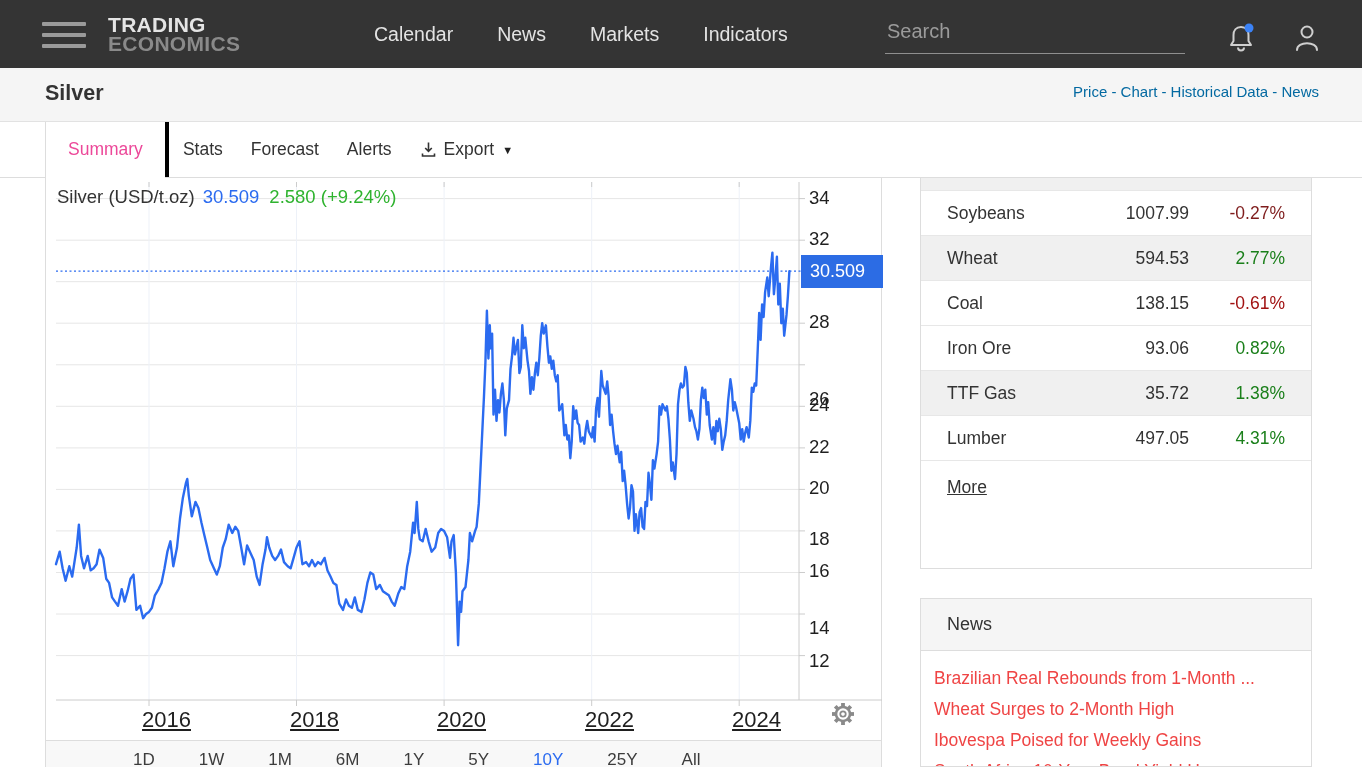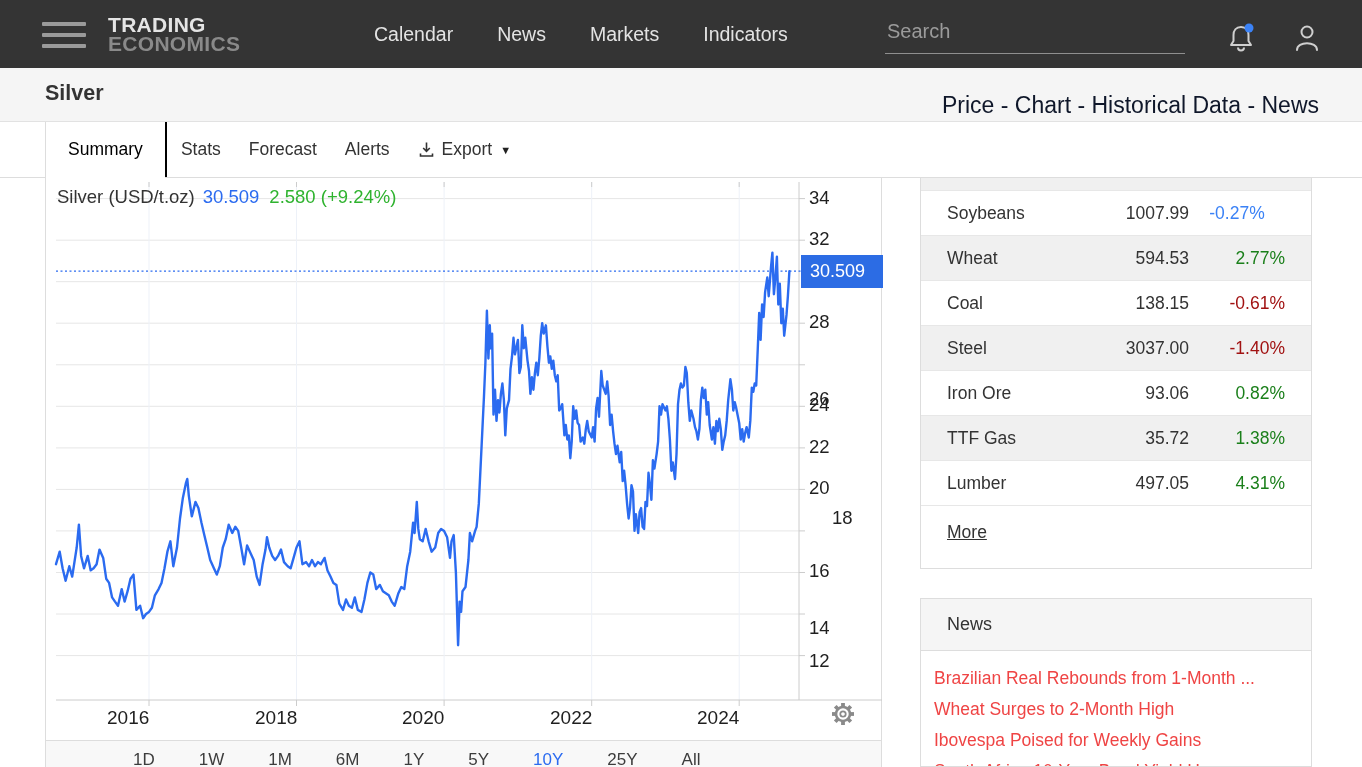--- a/index.html
+++ b/index.html
@@ -16,38 +16,38 @@
   .navlinks a{color:#e3e3e3;font-size:19.5px;text-decoration:none;cursor:pointer;}
   .search{position:absolute;left:885px;top:20px;width:300px;border-bottom:1px solid #8f8f8f;}
   .search input{width:100%;background:transparent;border:none;outline:none;font-size:20px;color:#ddd;padding:0 0 10px 2px;}
   .search input::placeholder{color:#9b9b9b;}
   .iconbtn{position:absolute;cursor:pointer;}
   .bell{left:1226px;top:22px;} .user{left:1292px;top:22px;}
 
   
   .pagehead{position:absolute;left:0;top:68px;width:100%;height:54px;background:#f5f5f5;border-bottom:1px solid #e2e2e2;box-sizing:border-box;}
   .ptitle{position:absolute;left:45px;top:13px;font-size:21.5px;font-weight:bold;color:#333;margin:0;}
-  .crumb{position:absolute;right:43px;top:15px;font-size:23px;color:#0f172a;cursor:pointer;margin-top:9px;}
+  .crumb{position:absolute;right:43px;top:15px;font-size:15px;color:#0369a1;cursor:pointer;}
 
   
   .tabbar{position:absolute;left:0;top:122px;width:100%;height:56px;background:#fff;border-bottom:1px solid #ddd;box-sizing:border-box;display:flex;padding-left:45px;}
   .tab{position:relative;display:flex;align-items:center;padding:0 14px;font-size:17.5px;color:#333;cursor:pointer;}
-  .tab.active{color:#000000;border-left:1px solid #ddd;border-right:2px solid #000000;padding:0 22px;}
+  .tab.active{color:#ec4899;border-left:1px solid #ddd;border-right:4px solid #000000;padding:0 22px;}
   .tab.active::after{content:"";position:absolute;left:0;right:0;bottom:-1px;height:1px;background:#fff;}
   .tab .dlicon{margin-right:7px;display:flex;}
   .tab .caret{font-size:11px;margin-left:8px;color:#222;}
 
   
   .chartcard{position:absolute;left:45px;top:178px;width:837px;height:589px;border-left:1px solid #ddd;border-right:1px solid #ddd;box-sizing:border-box;background:#fff;}
   .legend{position:absolute;left:11px;top:8px;font-size:18.5px;color:#333;white-space:nowrap;z-index:3;}
   .legend .lp{color:#2b6bf0;margin-left:8px;}
   .legend .lc{color:#2fb32f;margin-left:10px;}
   #plot{position:absolute;left:0;top:0;}
   .ytick{position:absolute;left:763px;width:70px;font-size:18.5px;color:#1f1f1f;}
-  .xtick{position:absolute;top:529px;width:84px;text-align:left;font-size:19px;color:#1f1f1f;}
+  .xtick{position:absolute;top:529px;width:84px;text-align:right;font-size:22px;color:#1f1f1f;text-decoration:underline;}
   .badge{position:absolute;left:755px;width:82px;height:33px;background:#2c6ce4;color:#fff;font-size:18px;display:flex;align-items:center;padding-left:9px;box-sizing:border-box;z-index:2;}
   .gear{position:absolute;left:785px;top:524px;cursor:pointer;}
   .ranges{position:absolute;left:0;right:0;top:562px;height:27px;background:#f8f8f8;border-top:1px solid #ddd;box-sizing:border-box;display:flex;gap:44px;padding:9px 0 0 87px;}
   .ranges span{font-size:17px;color:#3c3c3c;cursor:pointer;}
   .ranges span.active{color:#2b6bf0;}
 
   
   .mcard{position:absolute;left:920px;top:178px;width:392px;height:391px;border:1px solid #ddd;border-top:none;box-sizing:border-box;background:#fff;overflow:hidden;}
   .mrow{display:flex;align-items:center;height:45px;padding:0 26px;border-bottom:1px solid #e7e7e7;font-size:17.5px;color:#333;box-sizing:border-box;cursor:pointer;}
   .mrow.alt{background:#f0f0f0;}
@@ -177,21 +177,21 @@
         <polyline points="10.0,386.2 13.7,373.7 16.6,390.3 19.6,402.8 23.3,388.2 26.2,398.6 30.7,369.5 32.9,346.7 35.1,377.9 38.0,390.3 41.7,377.9 44.7,392.4 47.6,390.3 50.6,386.2 53.5,371.6 57.2,379.9 60.2,400.7 63.1,404.9 66.1,419.4 69.0,423.6 72.0,427.7 75.7,411.1 78.6,423.6 81.6,413.2 84.5,400.7 87.5,396.6 90.4,431.9 94.1,427.7 97.1,440.2 100.0,436.0 103.0,433.9 105.9,429.8 108.9,417.3 112.6,411.1 115.5,404.9 118.5,390.3 121.4,373.7 124.4,363.3 127.3,388.2 131.0,369.5 134.0,340.5 136.9,319.7 139.9,305.2 141.3,301.0 142.8,317.6 145.8,338.4 149.5,323.9 152.4,330.1 155.4,344.6 158.3,357.1 161.3,369.5 164.2,382.0 167.9,390.3 170.8,396.6 173.8,388.2 176.8,369.5 179.7,361.2 182.7,346.7 186.3,355.0 189.3,348.8 192.2,352.9 195.2,369.5 198.1,386.2 201.1,367.5 204.8,375.8 207.7,382.0 210.7,398.6 213.6,406.9 216.6,386.2 219.5,371.6 221.0,359.2 223.2,369.5 226.2,377.9 229.1,382.0 232.1,377.9 235.0,371.6 238.0,384.1 241.7,388.2 244.6,390.3 247.6,379.9 250.5,369.5 253.5,363.3 256.4,386.2 260.1,384.1 263.1,388.2 266.0,382.0 269.0,388.2 271.9,384.1 274.9,386.2 278.6,379.9 281.5,392.4 284.5,398.6 287.4,404.9 290.4,406.9 293.3,425.6 297.0,431.9 300.0,421.5 302.9,427.7 305.9,429.8 308.8,419.4 311.8,431.9 315.5,433.9 318.4,421.5 321.4,404.9 324.3,394.5 327.3,396.6 330.2,411.1 333.9,406.9 336.9,413.2 339.8,415.2 342.8,417.3 345.7,423.6 348.7,427.7 352.4,415.2 355.3,409.0 358.3,411.1 361.2,388.2 364.2,373.7 367.1,344.6 368.6,355.0 370.8,323.9 372.3,350.9 373.8,361.2 376.7,363.3 379.7,350.9 382.6,363.3 385.6,373.7 389.2,369.5 392.2,355.0 395.1,350.9 398.1,352.9 401.1,359.2 404.0,379.9 405.5,363.3 407.7,357.1 409.9,394.5 412.1,467.2 413.6,423.6 415.1,433.9 416.5,413.2 419.5,409.0 422.4,382.0 423.9,355.0 426.1,363.3 429.1,352.9 430.6,348.8 432.8,325.9 435.0,280.2 436.5,249.1 437.9,220.0 439.4,184.7 440.9,132.8 442.4,180.5 443.8,147.3 444.6,170.2 446.1,155.6 447.5,236.6 449.0,211.7 450.5,242.9 452.0,222.1 453.4,234.5 454.9,215.9 456.4,205.5 457.9,222.1 459.3,257.4 460.8,230.4 463.0,222.1 464.5,190.9 466.0,178.5 467.5,159.8 468.9,176.4 471.9,161.9 473.4,195.1 474.8,188.9 476.3,147.3 477.8,170.2 479.3,159.8 481.5,182.6 483.0,193.0 484.4,215.9 485.9,199.2 487.4,211.7 488.9,195.1 490.3,184.7 491.8,197.2 493.3,180.5 494.8,157.7 496.2,145.2 497.7,155.6 499.9,147.3 501.4,168.1 502.9,184.7 504.3,178.5 505.8,190.9 507.3,182.6 508.8,197.2 510.3,203.4 511.7,197.2 513.2,232.5 514.7,230.4 516.2,226.2 518.4,257.4 519.8,247.0 521.3,261.5 522.8,257.4 524.3,280.2 525.7,263.6 527.2,228.3 528.7,240.8 530.2,232.5 531.6,244.9 533.1,247.0 534.6,263.6 536.8,259.5 538.3,265.7 539.8,251.2 541.2,242.9 542.7,253.2 545.7,259.5 547.1,249.1 548.6,263.6 550.1,230.4 551.6,220.0 553.0,238.7 555.3,193.0 556.7,207.5 558.2,211.7 559.7,215.9 561.2,203.4 562.6,217.9 564.1,247.0 565.6,236.6 567.1,253.2 568.5,265.7 570.0,276.1 571.5,267.8 573.7,284.4 575.2,274.0 576.7,303.1 578.1,292.7 579.6,307.2 581.1,325.9 582.6,340.5 584.0,330.1 585.5,307.2 587.0,313.5 588.5,352.9 589.9,336.3 592.2,355.0 593.6,334.2 595.1,330.1 596.6,348.8 598.1,350.9 599.5,323.9 601.0,328.0 602.5,294.8 604.0,307.2 605.4,321.8 606.9,282.3 608.4,290.6 610.6,276.1 612.1,263.6 613.5,228.3 615.0,236.6 616.5,226.2 619.5,232.5 620.9,228.3 622.4,240.8 623.9,261.5 625.4,292.7 626.8,284.4 629.0,301.0 630.5,276.1 632.0,226.2 633.5,211.7 634.9,205.5 636.4,209.6 637.9,207.5 639.4,188.9 640.8,195.1 642.3,224.2 643.8,242.9 645.3,232.5 647.5,240.8 649.0,249.1 650.4,253.2 651.9,261.5 653.4,251.2 654.9,222.1 656.3,209.6 657.8,220.0 659.3,211.7 660.8,236.6 662.2,224.2 663.7,247.0 665.9,261.5 667.4,249.1 668.9,265.7 670.4,242.9 671.8,253.2 673.3,240.8 674.8,251.2 676.3,271.9 677.7,263.6 679.2,257.4 680.7,242.9 682.2,222.1 684.4,201.3 685.9,211.7 687.3,232.5 688.8,224.2 690.3,230.4 693.2,244.9 694.7,261.5 696.2,251.2 697.7,263.6 699.1,255.3 700.6,249.1 702.8,259.5 704.3,242.9 705.8,209.6 707.3,213.8 708.7,205.5 710.2,207.5 711.7,172.2 713.2,134.9 714.6,161.9 716.1,126.5 717.6,139.0 719.1,114.1 721.3,99.5 722.7,118.2 725.0,89.2 726.4,74.6 727.9,116.2 729.4,99.5 730.9,78.8 732.3,126.5 733.8,105.8 735.3,145.2 736.8,130.7 738.2,157.7 740.5,136.9 741.9,118.2 743.4,93.1" fill="none" stroke="#2b6bf0" stroke-width="2.4" stroke-linejoin="round" stroke-linecap="round"></polyline>
       </svg>
     <div id="yticks">
         <div class="ytick" style="top: 9px;">34</div>
         <div class="ytick" style="top: 50px;">32</div>
         <div class="ytick" style="top: 133px;">28</div>
         <div class="ytick" style="top: 175px; margin-top: 35px;">26</div>
         <div class="ytick" style="top: 216px;">24</div>
         <div class="ytick" style="top: 258px;">22</div>
         <div class="ytick" style="top: 299px;">20</div>
-        <div class="ytick" style="top: 329px; margin-left: 23px;">18</div>
+        <div class="ytick" style="top: 350px;">18</div>
         <div class="ytick" style="top: 382px;">16</div>
         <div class="ytick" style="top: 424px; margin-top: 15px;">14</div>
         <div class="ytick" style="top: 466px; margin-top: 6px;">12</div>
       </div>
     <div id="xticks">
         <div class="xtick" style="left: 61px;">2016</div>
         <div class="xtick" style="left: 209px;">2018</div>
         <div class="xtick" style="left: 356px;">2020</div>
         <div class="xtick" style="left: 504px;">2022</div>
         <div class="xtick" style="left: 651px;">2024</div>
@@ -229,36 +229,31 @@
   <div class="mcard">
     <div id="mrows">
         <div class="mrow alt sliver">
           <span class="n">Copper</span>
           <span class="v"></span>
           <span class="p"></span>
         </div>
         <div class="mrow">
           <span class="n">Soybeans</span>
           <span class="v">1007.99</span>
-          <span class="p" style="color: #3b82f6; text-align: center;">-0.27%</span>
+          <span class="p" style="color: #7f1d1d;">-0.27%</span>
         </div>
         <div class="mrow alt">
           <span class="n">Wheat</span>
           <span class="v">594.53</span>
           <span class="p" style="color: rgb(26, 127, 26);">2.77%</span>
         </div>
         <div class="mrow">
           <span class="n">Coal</span>
           <span class="v">138.15</span>
           <span class="p" style="color: rgb(161, 18, 18);">-0.61%</span>
-        </div>
-        <div class="mrow alt">
-          <span class="n">Steel</span>
-          <span class="v">3037.00</span>
-          <span class="p" style="color: rgb(161, 18, 18);">-1.40%</span>
         </div>
         <div class="mrow">
           <span class="n">Iron Ore</span>
           <span class="v">93.06</span>
           <span class="p" style="color: rgb(26, 127, 26);">0.82%</span>
         </div>
         <div class="mrow alt">
           <span class="n">TTF Gas</span>
           <span class="v">35.72</span>
           <span class="p" style="color: rgb(26, 127, 26);">1.38%</span>

